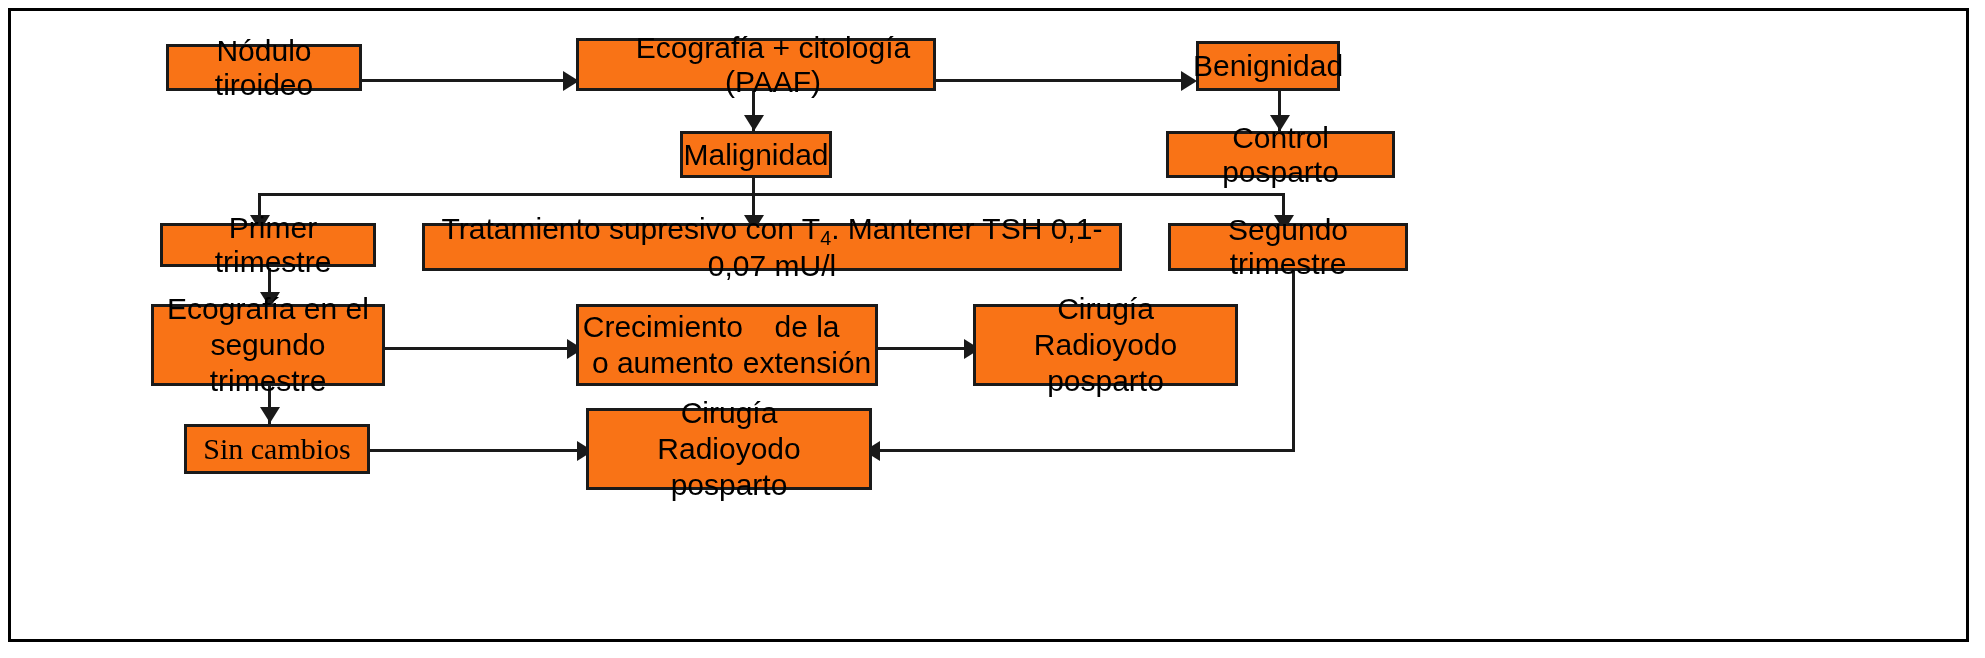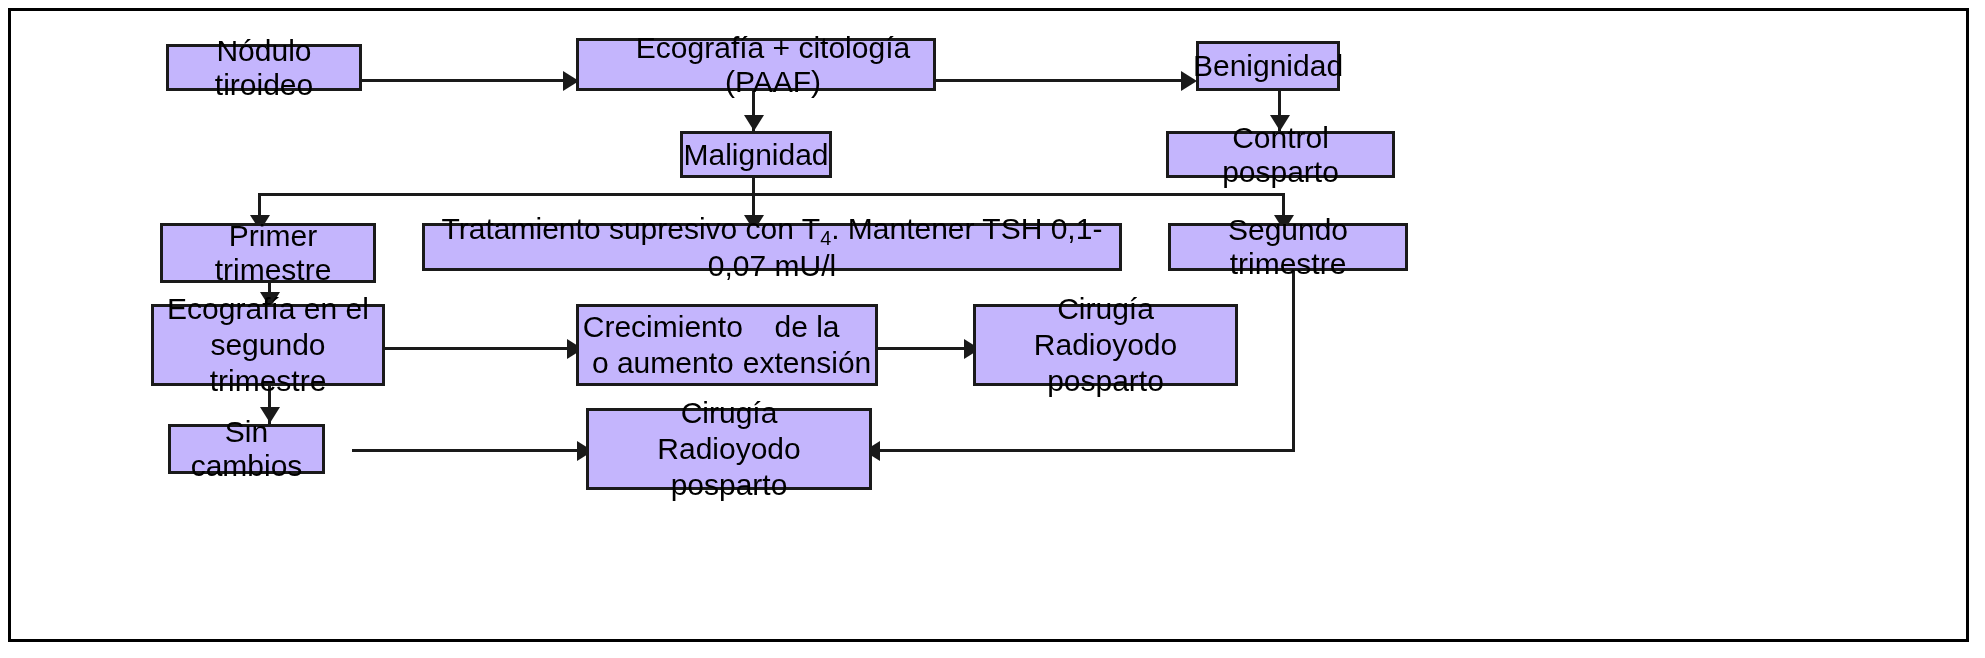--- a/index.html
+++ b/index.html
@@ -23,21 +23,21 @@
     top: 8px;
     width: 1961px;
     height: 634px;
     border: 3px solid #000000;
     box-sizing: border-box;
     background: #ffffff;
   }
   .node {
     position: absolute;
     border: 3px solid #1a1a1a;
-    background: #c4b5fd;
+    background: #f97316;
     box-sizing: border-box;
     display: flex;
     align-items: center;
     justify-content: center;
     text-align: center;
     color: #000000;
     font-size: 30px;
     line-height: 1.12;
     padding: 2px 10px;
     z-index: 5;
@@ -146,21 +146,21 @@
     </div>
 
     <div class="node" style="left:1155px; top:120px; width:229px; height:47px;">
       <span class="lbl">Control posparto</span>
     </div>
 
     <div class="node" style="left:669px; top:120px; width:152px; height:47px;">
       <span class="lbl">Malignidad</span>
     </div>
 
-    <div class="node" style="left:149px; top:212px; width:216px; height:60px;padding-left:20px;">
+    <div class="node" style="left:149px; top:212px; width:216px; height:44px;padding-left:20px;">
       <span class="lbl">Primer trimestre</span>
     </div>
 
     <div class="node" style="left:411px; top:212px; width:700px; height:48px;justify-content:flex-end;">
       <span class="lbl"><span>Tratamiento supresivo con T</span><sub>4</sub><span>. Mantener TSH 0,1-0,07 mU/l</span></span>
     </div>
 
     <div class="node" style="left:1157px; top:212px; width:240px; height:48px;">
       <span class="lbl">Segundo trimestre</span>
     </div>
@@ -173,21 +173,21 @@
     <div class="node two-line" style="left:565px; top:293px; width:302px; height:82px; flex-direction:row;">
       <span class="lbl">Crecimiento o aumento</span>
       <span class="lbl">de la extensión</span>
     </div>
 
     <div class="node two-line" style="left:962px; top:293px; width:265px; height:82px; flex-direction:column;">
       <span class="lbl">Cirugía</span>
       <span class="lbl">Radioyodo posparto</span>
     </div>
 
-    <div class="node" style="left:157px; top:413px; width:157px; height:50px;">
+    <div class="node" style="left:173px; top:413px; width:186px; height:50px;font-family:Liberation Serif, serif;">
       <span class="lbl">Sin cambios</span>
     </div>
 
     <div class="node two-line" style="left:575px; top:397px; width:286px; height:82px; flex-direction:column;">
       <span class="lbl">Cirugía</span>
       <span class="lbl">Radioyodo posparto</span>
     </div>
 
   </div>
 </div>

